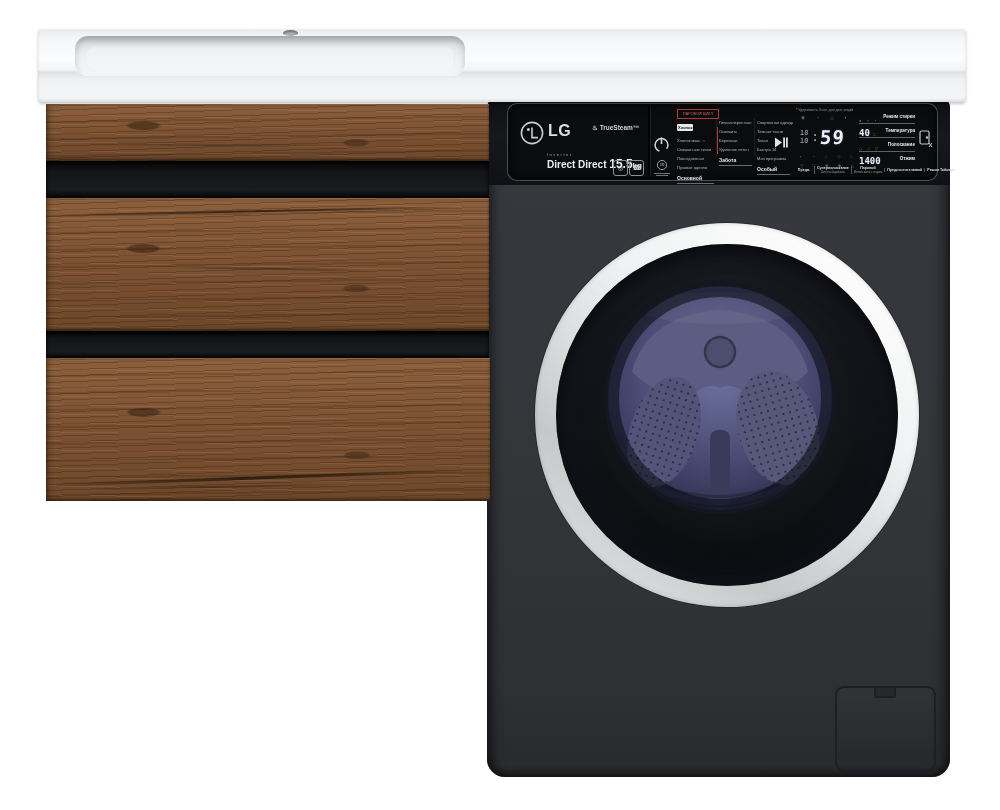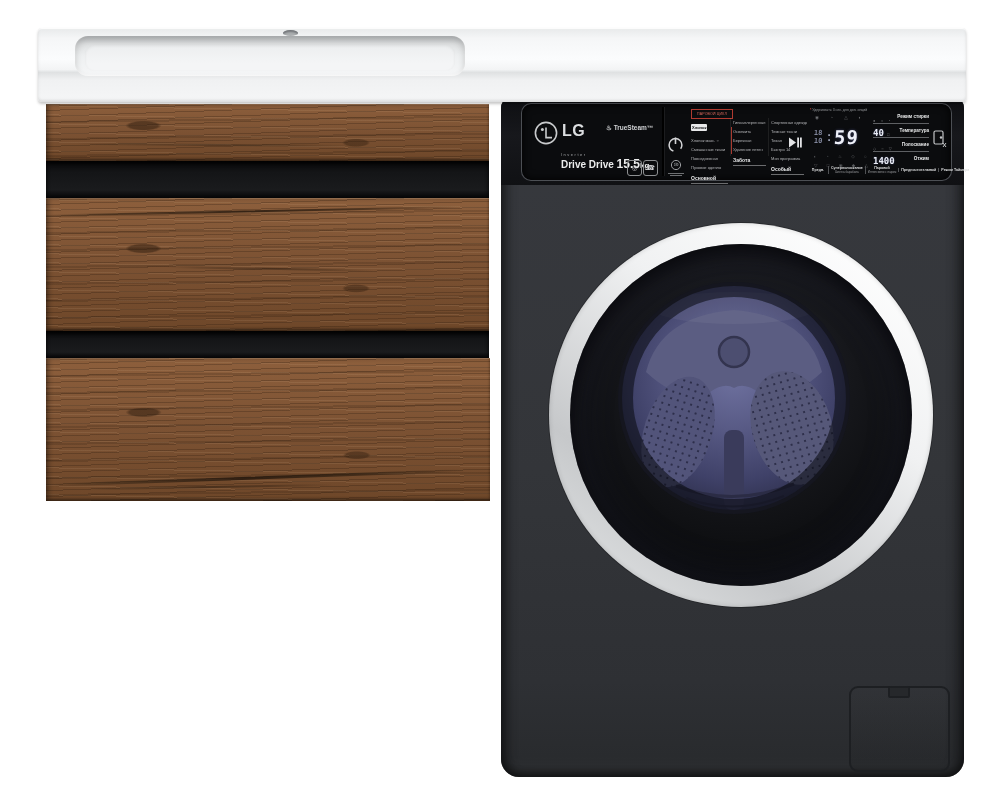--- a/index.html
+++ b/index.html
@@ -1,21 +1,21 @@
 <!DOCTYPE html>
 <html><head>
 <meta charset="utf-8">
 <style>
   html,body{margin:0;padding:0;background:#fff;}
   body{width:1000px;height:810px;font-family:"Liberation Sans",sans-serif;-webkit-font-smoothing:antialiased;}
   .stage{position:relative;width:1000px;height:810px;background:#ffffff;overflow:hidden;}
   .abs{position:absolute;}
 
   
-  .washer{left:501px;top:95px;width:463px;height:682px;border-radius:14px 14px 18px 18px;
+  .washer{left:487px;top:95px;width:463px;height:682px;border-radius:14px 14px 18px 18px;
     background:linear-gradient(180deg,#37393e 0%,#333539 55%,#2e3034 86%,#292b2e 97%,#323437 100%);
     box-shadow:inset 0 0 16px rgba(0,0,0,.35), inset -7px 0 12px rgba(0,0,0,.28),
                inset 7px 0 10px rgba(0,0,0,.22), inset 0 -5px 8px rgba(0,0,0,.35);
     z-index:1;}
   .topband{left:0;top:0;width:463px;height:90px;border-radius:14px 14px 0 0;
     background:linear-gradient(180deg,#0d0e11 0%,#17181c 45%,#101114 100%);}
 
   
   .panel{left:20px;top:8px;width:429px;height:76px;background:#0b0c0e;border:1px solid rgba(185,190,200,.38);
     border-radius:10px;box-shadow:inset 0 0 8px #000;color:#d8d9db;}
@@ -131,21 +131,21 @@
 
       <svg class="abs" style="left:11px;top:16px" width="26" height="26" viewBox="0 0 26 26">
         <circle cx="13" cy="13" r="10.6" fill="none" stroke="#c9cbcd" stroke-width="1.6"></circle>
         <circle cx="9.4" cy="9.6" r="1.5" fill="#c9cbcd"></circle>
         <path d="M13 7.6 v10 h6" fill="none" stroke="#c9cbcd" stroke-width="1.6"></path>
       </svg>
       <div class="abs lg-logo-text">LG</div>
       <div class="abs trusteam">♨ TrueSteam™</div>
       <div class="abs inverter">Inverter</div>
       <div class="abs directdrive">
-        <span>Drive Drive</span>
+        <span>Direct Direct</span>
         <span class="cap">15.5</span><span class="unit">kg</span>
       </div>
       <div class="abs badge" style="left:105px">◎</div>
       <div class="abs badge" style="left:121px">☎</div>
 
       <div class="abs pdivider"></div>
 
       <svg class="abs power-btn" viewBox="0 0 17 17">
         <circle cx="8.5" cy="9" r="6.4" fill="none" stroke="#d3d4d6" stroke-width="1.5" stroke-dasharray="28 8" stroke-dashoffset="-12"></circle>
         <line x1="8.5" y1="1.5" x2="8.5" y2="8" stroke="#d3d4d6" stroke-width="1.6"></line>

